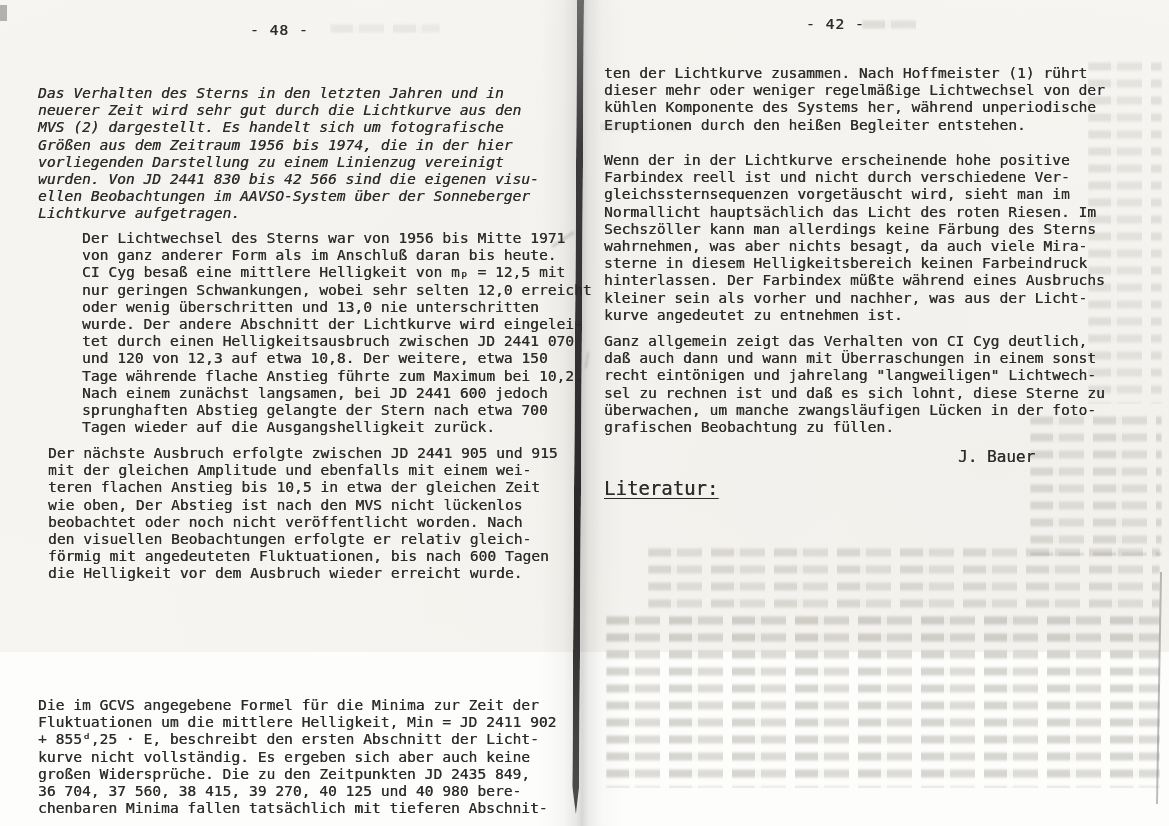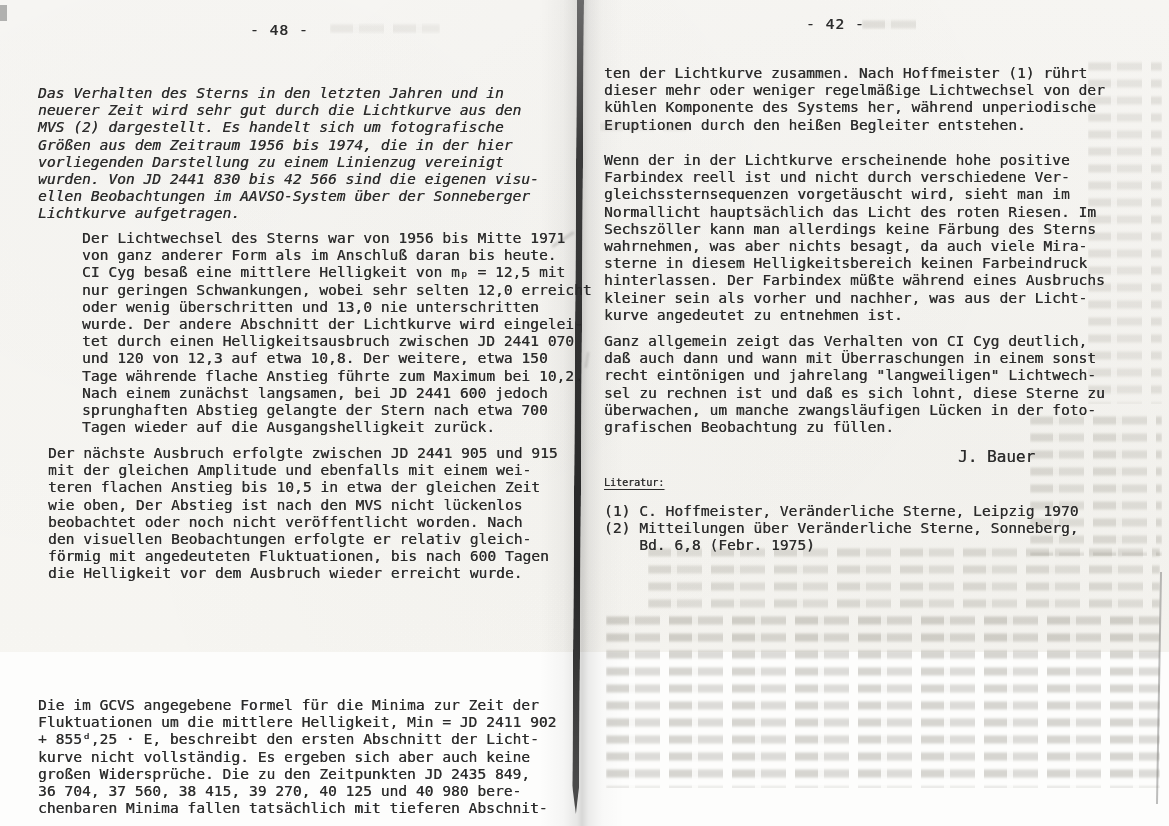--- a/index.html
+++ b/index.html
@@ -32,21 +32,21 @@
     letter-spacing:1px;
     text-shadow:0.35px 0 0 rgba(30,30,30,0.75);
   }
   .signature{
     position:absolute;
     font-size:16px;
     text-shadow:0.35px 0 0 rgba(30,30,30,0.75);
   }
   .lit-heading{
     position:absolute;
-    font-size:10px;
+    font-size:19px;
     text-decoration:underline;
     text-underline-offset:3px;
     text-shadow:0.35px 0 0 rgba(30,30,30,0.75);
   }
   
   .gutter-shade{
     position:absolute;left:540px;top:0;width:84px;height:826px;
     background:linear-gradient(to right,
       rgba(0,0,0,0) 0%, rgba(0,0,0,0.03) 28%, rgba(0,0,0,0.09) 44%,
       rgba(0,0,0,0.15) 50%, rgba(0,0,0,0.07) 58%, rgba(0,0,0,0.02) 74%, rgba(0,0,0,0) 100%);
@@ -163,17 +163,14 @@
   <div class="para" style="left:604px;top:332px;">Ganz allgemein zeigt das Verhalten von CI Cyg deutlich,
 daß auch dann und wann mit Überraschungen in einem sonst
 recht eintönigen und jahrelang "langweiligen" Lichtwech-
 sel zu rechnen ist und daß es sich lohnt, diese Sterne zu
 überwachen, um manche zwangsläufigen Lücken in der foto-
 grafischen Beobachtung zu füllen.</div>
 
   <div class="signature" style="left:958px;top:447px;">J. Bauer</div>
 
   <div class="lit-heading" style="left:604px;top:477px;">Literatur:</div>
-  <div class="para" style="left:604px;top:502px;">(1) C. Hoffmeister, Veränderliche Sterne, Leipzig 1970
-(2) Mitteilungen über Veränderliche Sterne, Sonneberg,
-    Bd. 6,8 (Febr. 1975)</div>
 
 </div>
 
 </body></html>

